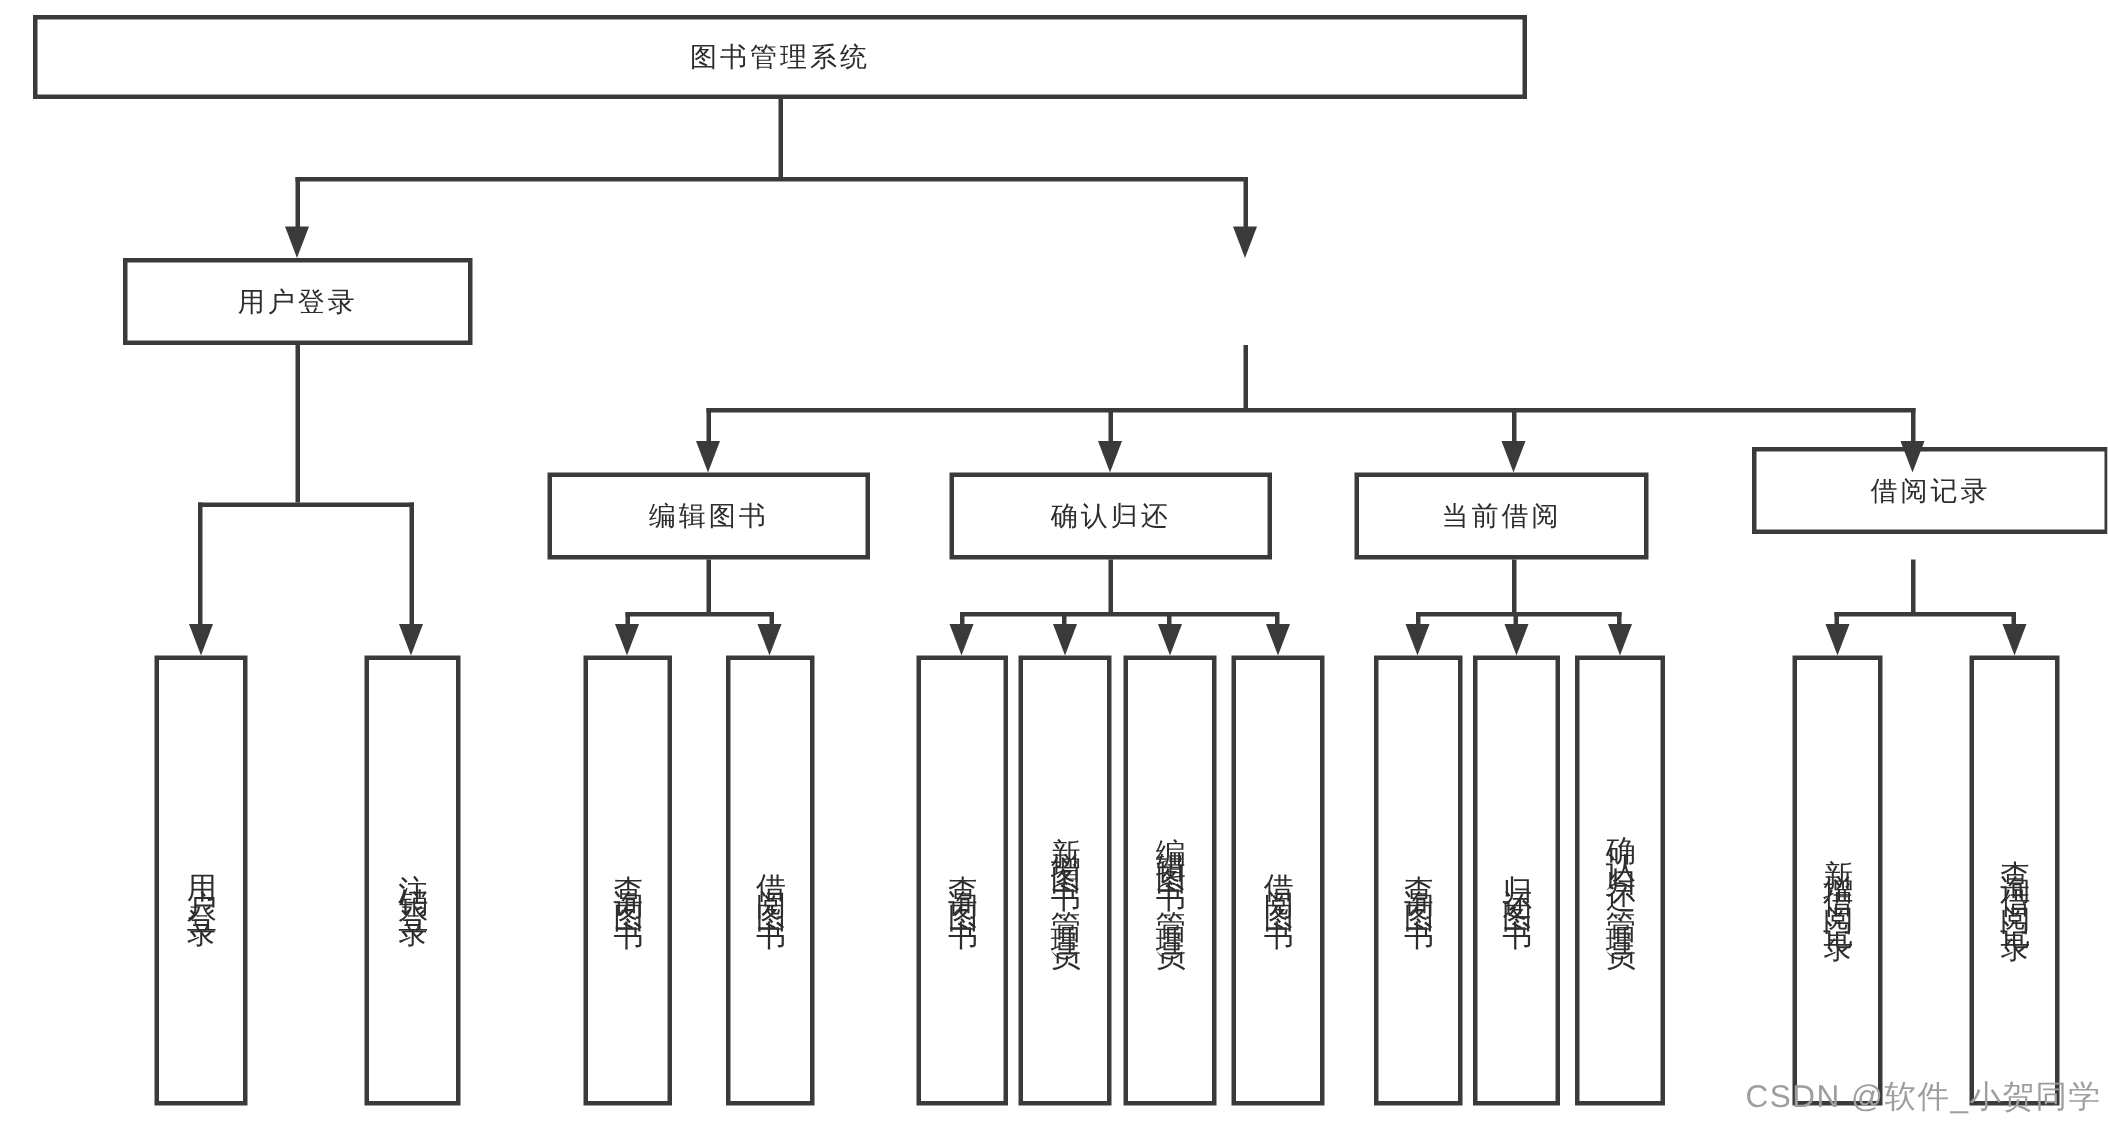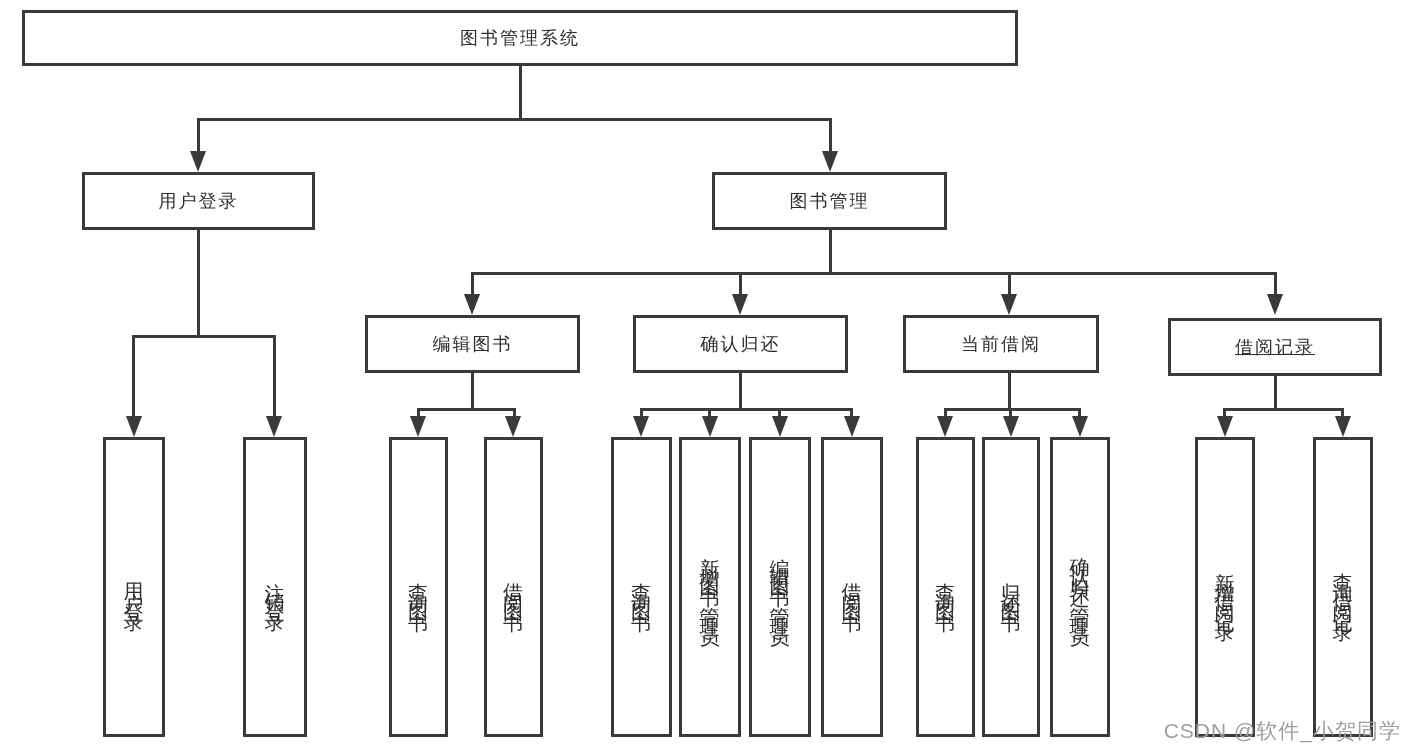--- a/index.html
+++ b/index.html
@@ -63,37 +63,34 @@
 <div id="stage">
 
   <div class="box" style="left:22px;top:10px;width:996px;height:56px;font-family:Liberation Mono, monospace;">
     <span class="hlabel">图书管理系统</span>
   </div>
 
   <div class="box" style="left:82px;top:172px;width:233px;height:58px;">
     <span class="hlabel">用户登录</span>
   </div>
 
-  <div class="box" style="left:712px;top:172px;width:235px;height:58px;">
-    <span class="hlabel">图书管理</span>
-  </div>
 
   <div class="box" style="left:365px;top:315px;width:215px;height:58px;">
     <span class="hlabel">编辑图书</span>
   </div>
 
   <div class="box" style="left:633px;top:315px;width:215px;height:58px;">
     <span class="hlabel">确认归还</span>
   </div>
 
   <div class="box" style="left:903px;top:315px;width:196px;height:58px;">
     <span class="hlabel">当前借阅</span>
   </div>
 
-  <div class="box" style="left:1168px;top:318px;width:214px;height:58px;text-decoration:underline;">
+  <div class="box" style="left:1168px;top:298px;width:238px;height:58px;">
     <span class="hlabel">借阅记录</span>
   </div>
 
   <div class="box leaf" style="left:103px;top:437px;width:62px;height:300px;">
     <span>用户登录</span>
   </div>
   <div class="box leaf" style="left:243px;top:437px;width:64px;height:300px;">
     <span>注销登录</span>
   </div>
 

